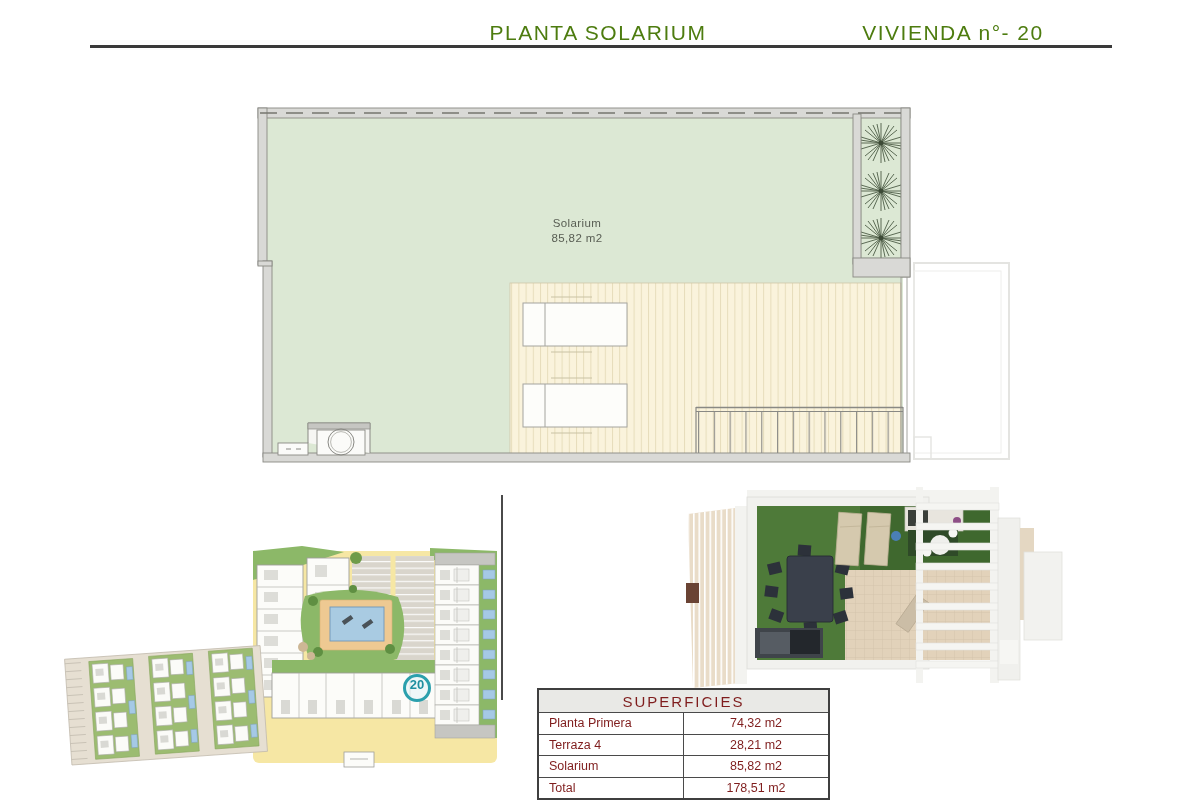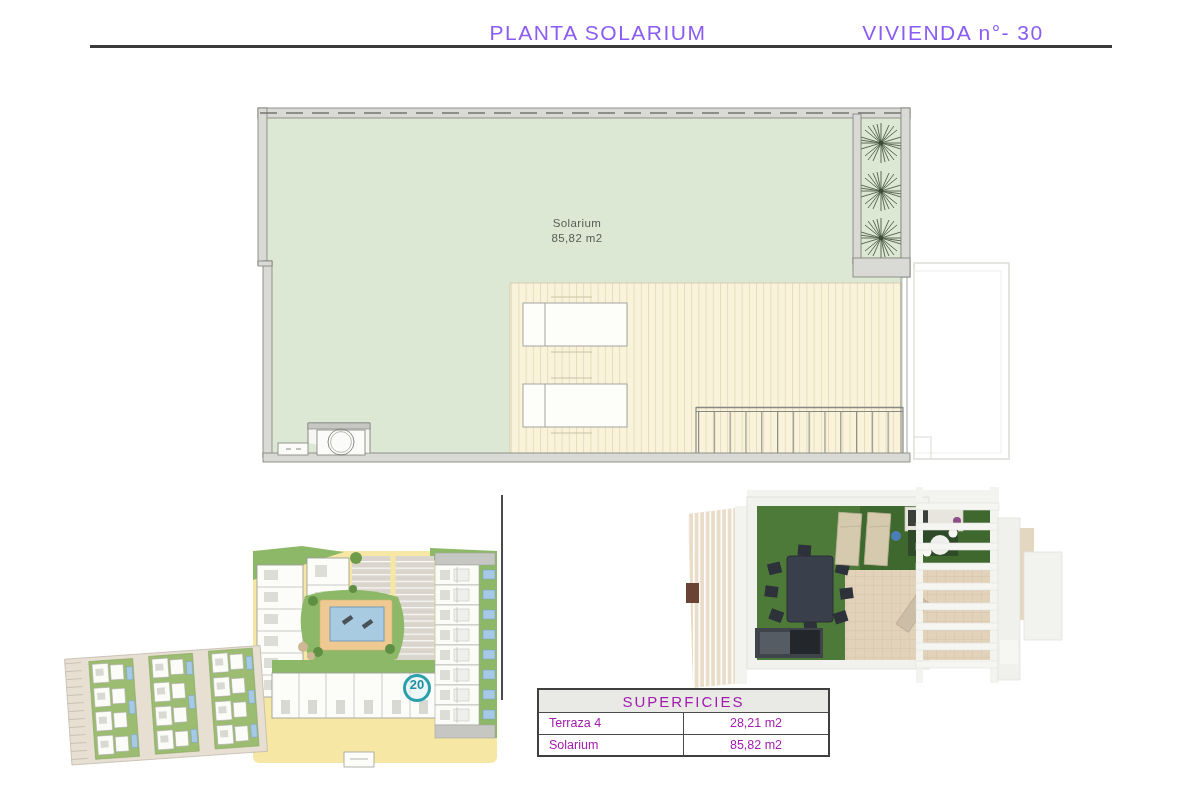--- a/index.html
+++ b/index.html
@@ -1,29 +1,29 @@
 <!DOCTYPE html>
 <html><head>
 <meta charset="utf-8">
 <style>
   html,body{margin:0;padding:0;background:#fff;}
   .page{position:relative;width:1200px;height:800px;background:#ffffff;overflow:hidden;
         font-family:"Liberation Sans",sans-serif;color:#3f3f3f;}
   .bg{position:absolute;left:0;top:0;}
-  .hdr{position:absolute;top:21px;font-size:21px;letter-spacing:1.5px;color:#8b5cf6;white-space:nowrap;}
+  .hdr{position:absolute;top:21px;font-size:21px;letter-spacing:1.5px;color:#4d7c0f;white-space:nowrap;}
   .hdr-plan{left:598px;transform:translateX(-50%);}
   .hdr-unit{left:953px;transform:translateX(-50%);}
   .hdr-rule{position:absolute;left:90px;top:45px;width:1022px;height:3px;background:#3a3a3a;}
   .room-label{position:absolute;left:577px;top:216px;transform:translateX(-50%);
               text-align:center;font-size:11.5px;line-height:15px;color:#585d53;letter-spacing:.4px;}
   .badge{position:absolute;left:403px;top:674px;width:22px;height:22px;border-radius:50%;
          border:3px solid #2ba0ad;background:rgba(228,243,246,.6);color:#1f8fa0;
          font-size:13px;font-weight:bold;display:flex;align-items:flex-start;justify-content:center;}
   .sup-table{position:absolute;left:537px;top:688px;width:293px;border-collapse:collapse;
-             font-size:12.5px;color:#a21caf;table-layout:fixed;}
+             font-size:12.5px;color:#7f1d1d;table-layout:fixed;}
   .sup-table th,.sup-table td{border:1px solid #4a4a4a;padding:0;}
   .sup-table th{height:22px;background:#e9e9e6;font-weight:400;font-size:15px;letter-spacing:2px;}
   .sup-table td{height:20.5px;}
   .sup-table td.lbl{width:136px;padding-left:10px;text-align:left;}
   .sup-table td.val{text-align:center;}
   .sup-table{border:2px solid #3f3f3f;}
 </style>
 </head>
 <body>
 
@@ -358,41 +358,49 @@
     <g>
       <rect x="998" y="518" width="22" height="162" fill="#f0f0ed" stroke="#deded9" stroke-width="0.7"></rect>
       <rect x="1020" y="528" width="14" height="92" fill="#e4d7c2"></rect>
       <rect x="1024" y="552" width="38" height="88" fill="#f2f2ef" stroke="#e0e0dc" stroke-width="0.8"></rect>
       <rect x="1000" y="640" width="18" height="24" fill="#f6f6f3"></rect>
     </g>
   </g>
 </svg>
 
 <div class="hdr hdr-plan">PLANTA SOLARIUM</div>
-<div class="hdr hdr-unit">VIVIENDA n°- 30</div>
+<div class="hdr hdr-unit">VIVIENDA n°- 20</div>
 <div class="hdr-rule"></div>
 
 <div class="room-label">
   <div>Solarium</div>
   <div>85,82 m2</div>
 </div>
 
 <div class="badge">
   <span>20</span>
 </div>
 
 <table class="sup-table">
   <tbody>
         <tr>
     <th colspan="2">SUPERFICIES</th>
+  </tr>
+  <tr>
+    <td class="lbl">Planta Primera</td>
+    <td class="val">74,32 m2</td>
   </tr>
   <tr>
     <td class="lbl">Terraza 4</td>
     <td class="val">28,21 m2</td>
   </tr>
   <tr>
     <td class="lbl">Solarium</td>
     <td class="val">85,82 m2</td>
   </tr>
+  <tr>
+    <td class="lbl">Total</td>
+    <td class="val">178,51 m2</td>
+  </tr>
 </tbody>
     </table>
 
 </div>
 
 </body></html>

